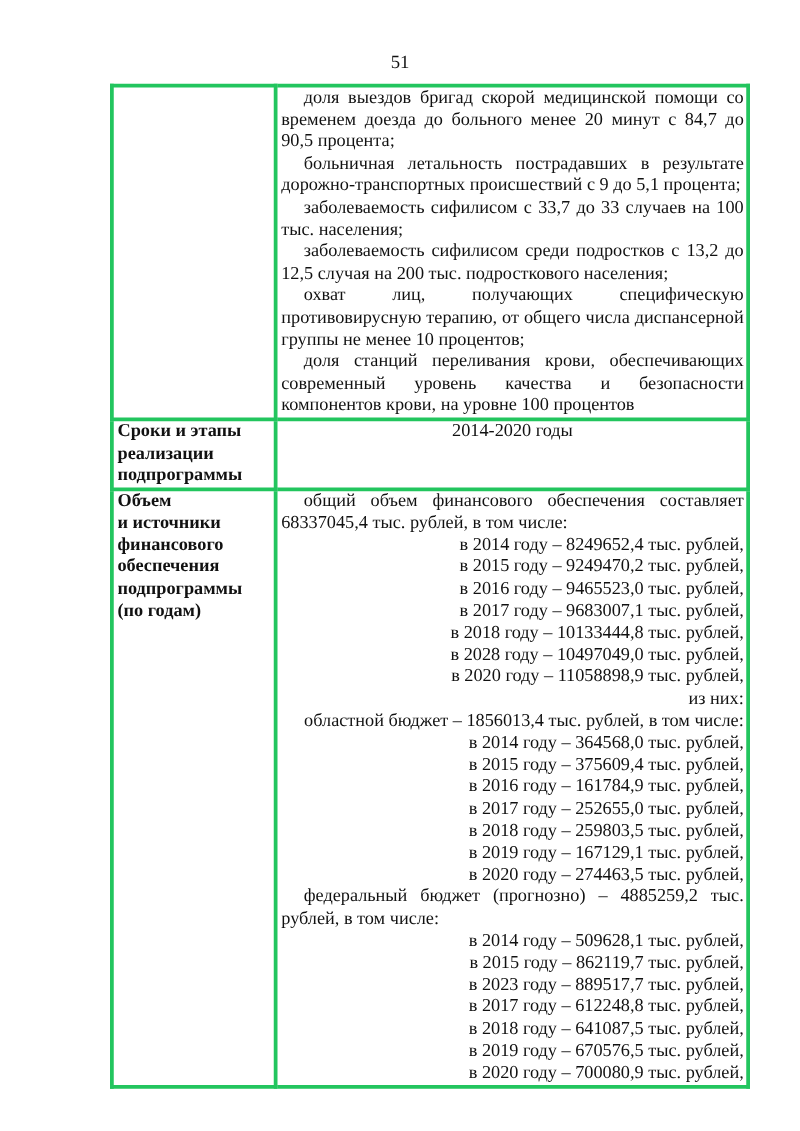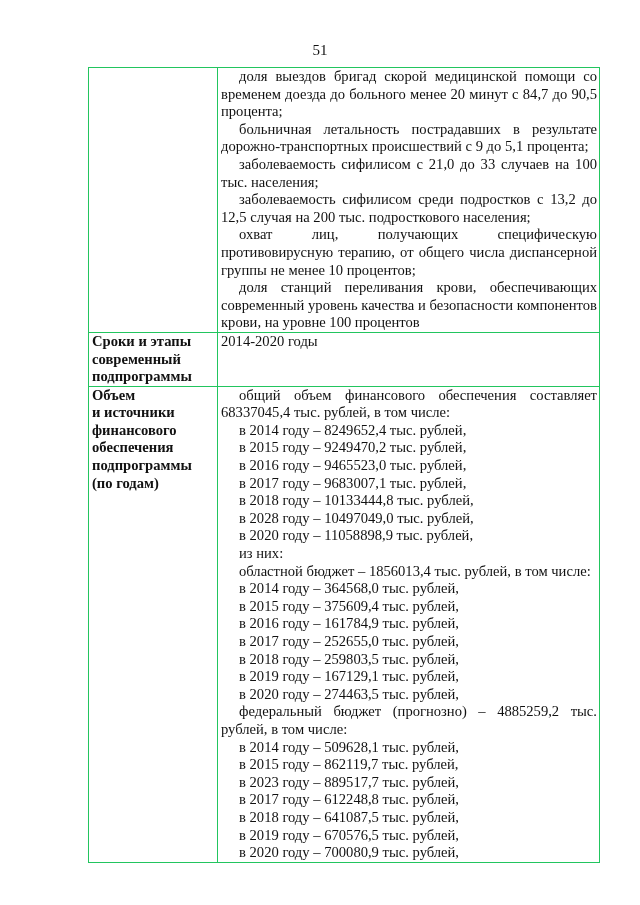--- a/index.html
+++ b/index.html
@@ -2,50 +2,50 @@
 <html><head>
 <meta charset="utf-8">
 <style>
   html, body { margin: 0; padding: 0; background: #ffffff; }
   body { width: 640px; height: 905px; position: relative; overflow: hidden;
          font-family: "Liberation Serif", "DejaVu Serif", serif; color: #111; }
   .page-number { position: absolute; top: 42px; left: 0; width: 640px; text-align: center;
                  font-size: 15px; }
   table.doc { position: absolute; top: 67px; left: 88px; width: 512px;
               border-collapse: collapse; table-layout: fixed; }
-  table.doc td { border: 1px solid #22c55e; vertical-align: top; padding: 0 2px 0 3px;
+  table.doc td { border: 3px solid #22c55e; vertical-align: top; padding: 0 2px 0 3px;
                  font-size: 14.6px; line-height: 17.6px; }
   td.label { width: 123px; font-weight: bold; padding-left: 4px; }
   .para { text-align: justify; text-indent: 18px; margin: 0; }
-  .line { text-indent: 18px; margin: 0; white-space: nowrap; }
-  .plain { margin: 0; }
+  .line { text-indent: 18px; margin: 0; white-space: nowrap; text-align: right; }
+  .plain { margin: 0; text-align: center; }
   .label-line { display: block; }
 </style>
 </head>
 <body>
 
 <div class="page-number">51</div>
 
 <table class="doc">
   <tbody>
       <tr>
     <td class="label"></td>
     <td>
       <p class="para">доля выездов бригад скорой медицинской помощи со временем доезда до больного менее 20 минут с 84,7 до 90,5 процента;</p>
       <p class="para">больничная летальность пострадавших в результате дорожно-транспортных происшествий с 9 до 5,1 процента;</p>
-      <p class="para">заболеваемость сифилисом с 21,0 до 33 случаев на 100 тыс. населения;</p>
+      <p class="para">заболеваемость сифилисом с 33,7 до 33 случаев на 100 тыс. населения;</p>
       <p class="para">заболеваемость сифилисом среди подростков с 13,2 до 12,5 случая на 200 тыс. подросткового населения;</p>
       <p class="para">охват лиц, получающих специфическую противовирусную терапию, от общего числа диспансерной группы не менее 10 процентов;</p>
       <p class="para">доля станций переливания крови, обеспечивающих современный уровень качества и безопасности компонентов крови, на уровне 100 процентов</p>
     </td>
   </tr>
   <tr>
     <td class="label">
       <span class="label-line">Сроки и этапы</span>
-      <span class="label-line">современный</span>
+      <span class="label-line">реализации</span>
       <span class="label-line">подпрограммы</span>
     </td>
     <td>
       <p class="plain">2014-2020 годы</p>
     </td>
   </tr>
   <tr>
     <td class="label">
       <span class="label-line">Объем</span>
       <span class="label-line">и источники</span>

